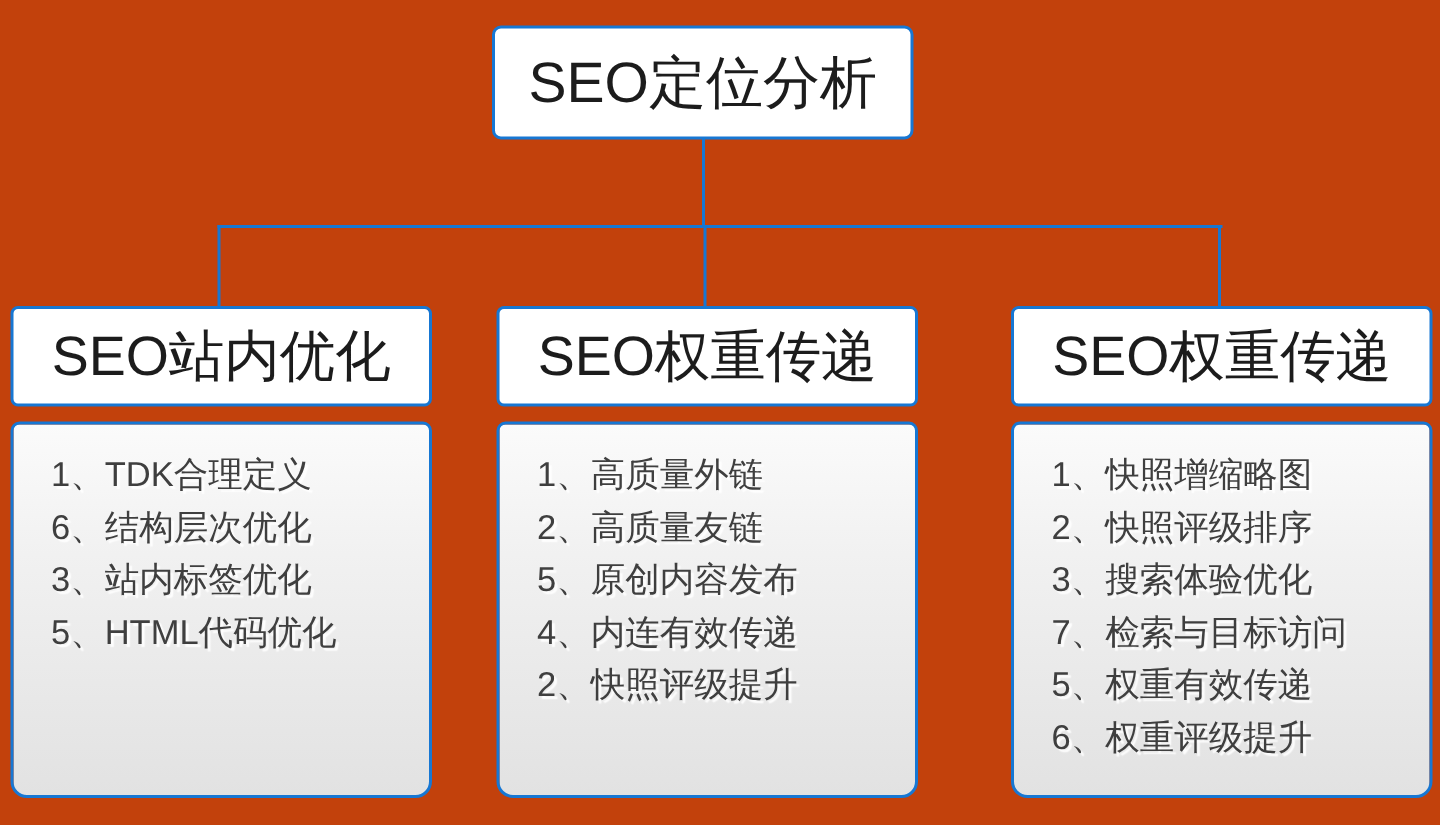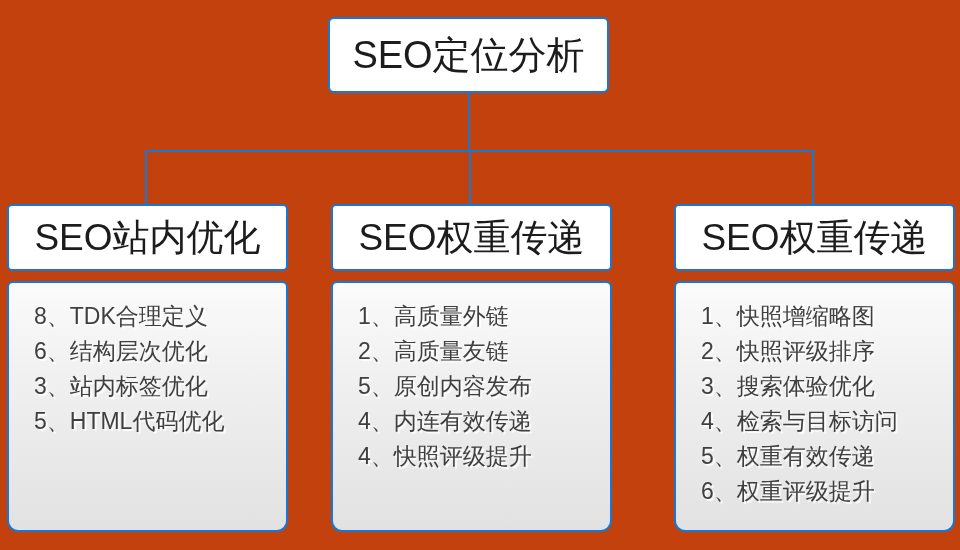--- a/index.html
+++ b/index.html
@@ -47,42 +47,42 @@
   <div class="line" style="left:812px;top:150px;width:2px;height:56px;"></div>
 
   <div class="node root-node">
     <span>SEO定位分析</span>
   </div>
 
   <div class="node col-header col-left">
     <span>SEO站内优化</span>
   </div>
   <div class="col-list col-left">
-    <div class="list-item">8、TDK合理定义</div>
+    <div class="list-item">1、TDK合理定义</div>
     <div class="list-item">6、结构层次优化</div>
     <div class="list-item">3、站内标签优化</div>
     <div class="list-item">5、HTML代码优化</div>
   </div>
 
   <div class="node col-header col-mid">
     <span>SEO权重传递</span>
   </div>
   <div class="col-list col-mid">
     <div class="list-item">1、高质量外链</div>
     <div class="list-item">2、高质量友链</div>
     <div class="list-item">5、原创内容发布</div>
     <div class="list-item">4、内连有效传递</div>
-    <div class="list-item">4、快照评级提升</div>
+    <div class="list-item">2、快照评级提升</div>
   </div>
 
   <div class="node col-header col-right">
     <span>SEO权重传递</span>
   </div>
   <div class="col-list col-right">
     <div class="list-item">1、快照增缩略图</div>
     <div class="list-item">2、快照评级排序</div>
     <div class="list-item">3、搜索体验优化</div>
-    <div class="list-item">4、检索与目标访问</div>
+    <div class="list-item">7、检索与目标访问</div>
     <div class="list-item">5、权重有效传递</div>
     <div class="list-item">6、权重评级提升</div>
   </div>
 
 </div>
 
 </body></html>

